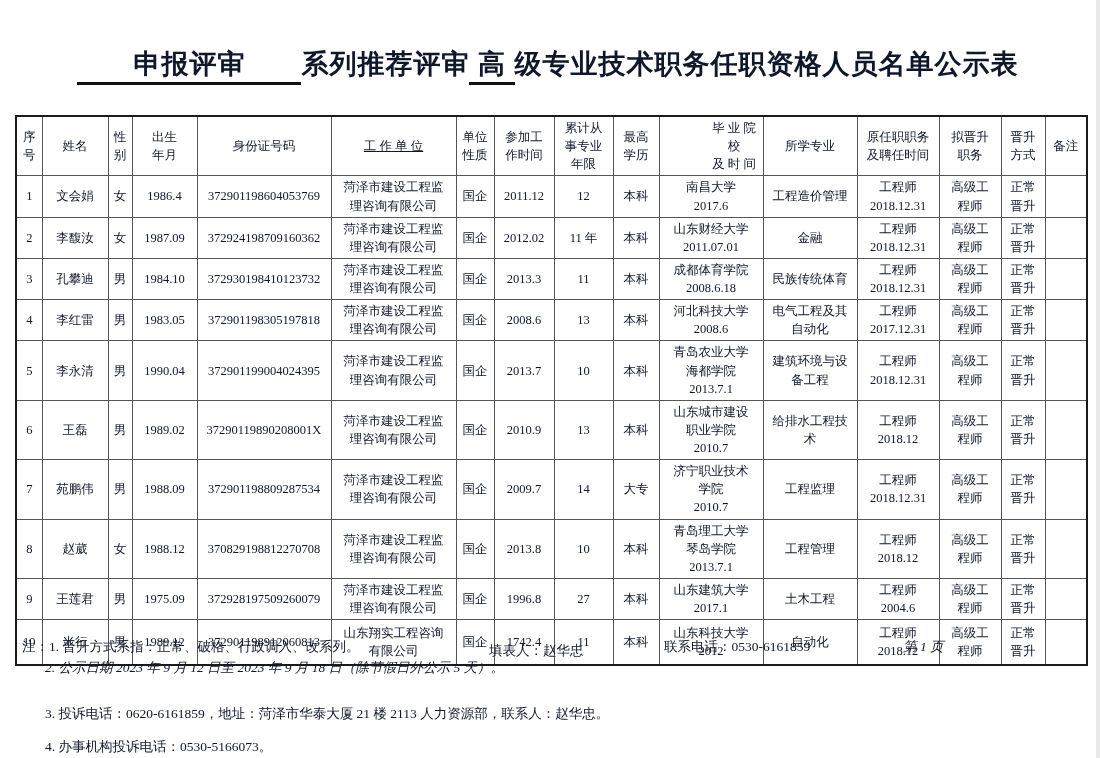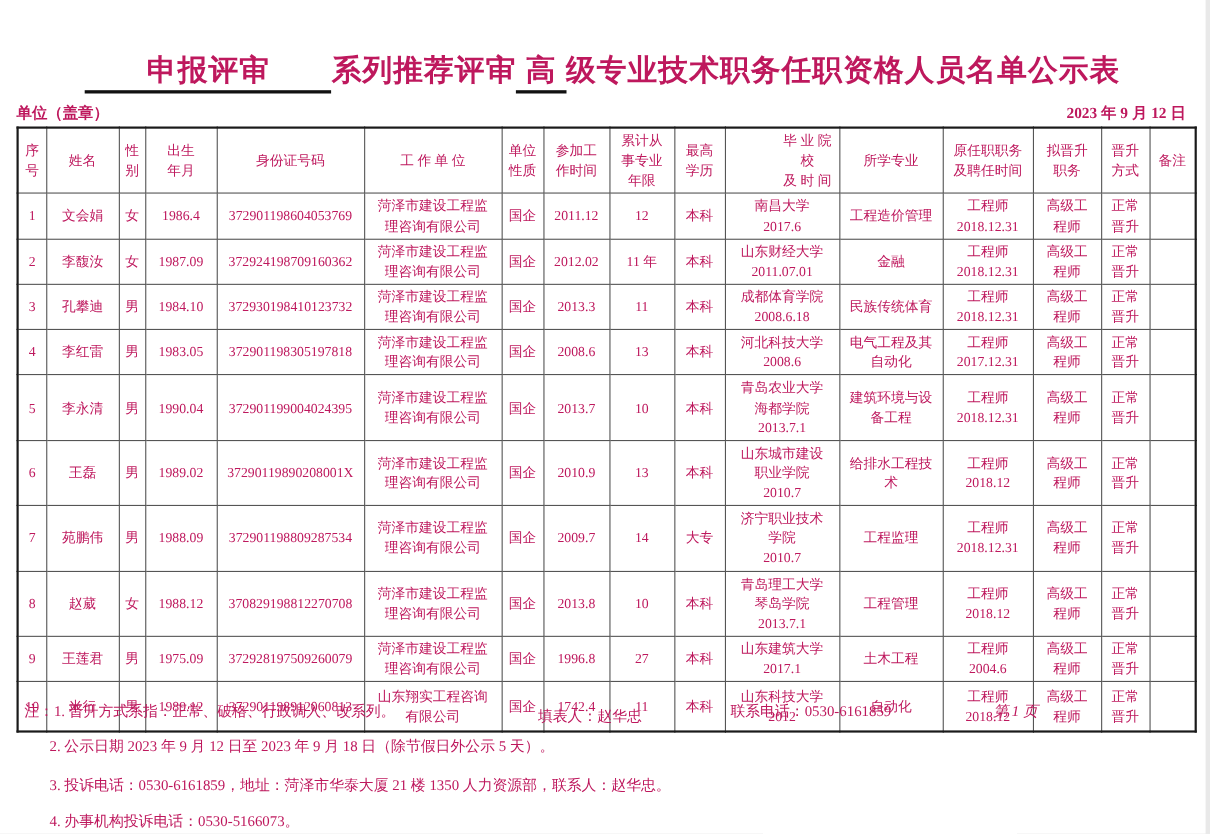--- a/index.html
+++ b/index.html
@@ -1,21 +1,21 @@
 <!DOCTYPE html>
 <html><head>
 <meta charset="utf-8">
 <style>
   * { margin:0; padding:0; box-sizing:border-box; }
   html,body { background:#e9e9e9; }
   .page {
     position:relative;
     width:1096px; height:758px;
     background:#ffffff;
-    color:#be185d;
+    color:#0f172a;
     font-family:"Liberation Serif", serif;
     overflow:hidden;
   }
   
   .title-row {
     position:absolute; top:46px; left:0; width:100%;
     text-align:center;
     font-family:"Liberation Sans", sans-serif;
     font-weight:bold;
     font-size:27px;
@@ -53,49 +53,45 @@
   tbody tr { height:37px; }
   tbody tr.tall { height:52px; }
   tbody tr.med  { height:45px; }
   
   .notes { position:absolute; left:0; top:630px; width:100%; font-size:13.5px; }
   .note-line { position:absolute; white-space:nowrap; }
   #n1a { left:22px;  top:8px; }
   #n1b { left:489px; top:12px; }
   #n1c { left:664px; top:8px; }
   #n1d { left:903px; top:8px;font-style:italic; }
-  #n2  { left:45px;  top:40px; }
+  #n2  { left:45px;  top:29px;font-style:italic; }
   #n3  { left:45px;  top:75px; }
   #n4  { left:45px;  top:108px; }
 </style>
 </head>
 <body>
 
 <div class="page">
 
   <div class="title-row" id="title-row"><span class="tseg u">　　申报评审　　</span><span class="tseg">系列推荐评审</span><span class="tseg u"> 高 </span><span class="tseg">级专业技术职务任职资格人员名单公示表</span></div>
 
-  <div class="meta-row">
-    <span>单位（盖章）</span>
-    <span>2023 年 9 月 12 日</span>
-  </div>
 
   <div class="tbl-wrap">
     <table>
       <thead>
         <tr id="thead-row">
             <th style="width: 26px;">序
 号</th>
             <th style="width: 66px;">姓名</th>
             <th style="width: 24px;">性
 别</th>
             <th style="width: 65px;">出生
 年月</th>
             <th style="width: 134px;">身份证号码</th>
-            <th style="width: 125px;">工 作 单 位</th>
+            <th style="width: 125px; text-decoration: underline;">工 作 单 位</th>
             <th style="width: 38px; margin-left: 48px;">单位
 性质</th>
             <th style="width: 60px;">参加工
 作时间</th>
             <th style="width: 59px;">累计从
 事专业
 年限</th>
             <th style="width: 46px; margin-left: 28px;">最高
 学历</th>
             <th style="width: 104px; padding-left: 48px;">毕 业 院 校
@@ -351,17 +347,17 @@
         </tbody>
     </table>
   </div>
 
   <div class="notes">
     <span class="note-line" id="n1a">注：1. 晋升方式系指：正常、破格、行政调入、改系列。</span>
     <span class="note-line" id="n1b">填表人：赵华忠</span>
     <span class="note-line" id="n1c">联系电话：0530-6161859</span>
     <span class="note-line" id="n1d">第 1 页</span>
     <span class="note-line" id="n2">2. 公示日期 2023 年 9 月 12 日至 2023 年 9 月 18 日（除节假日外公示 5 天）。</span>
-    <span class="note-line" id="n3">3. 投诉电话：0530-6161859，地址：菏泽市华泰大厦 21 楼 1350 人力资源部，联系人：赵华忠。</span>
+    <span class="note-line" id="n3">3. 投诉电话：0620-6161859，地址：菏泽市华泰大厦 21 楼 2113 人力资源部，联系人：赵华忠。</span>
     <span class="note-line" id="n4">4. 办事机构投诉电话：0530-5166073。</span>
   </div>
 
 </div>
 
 </body></html>

